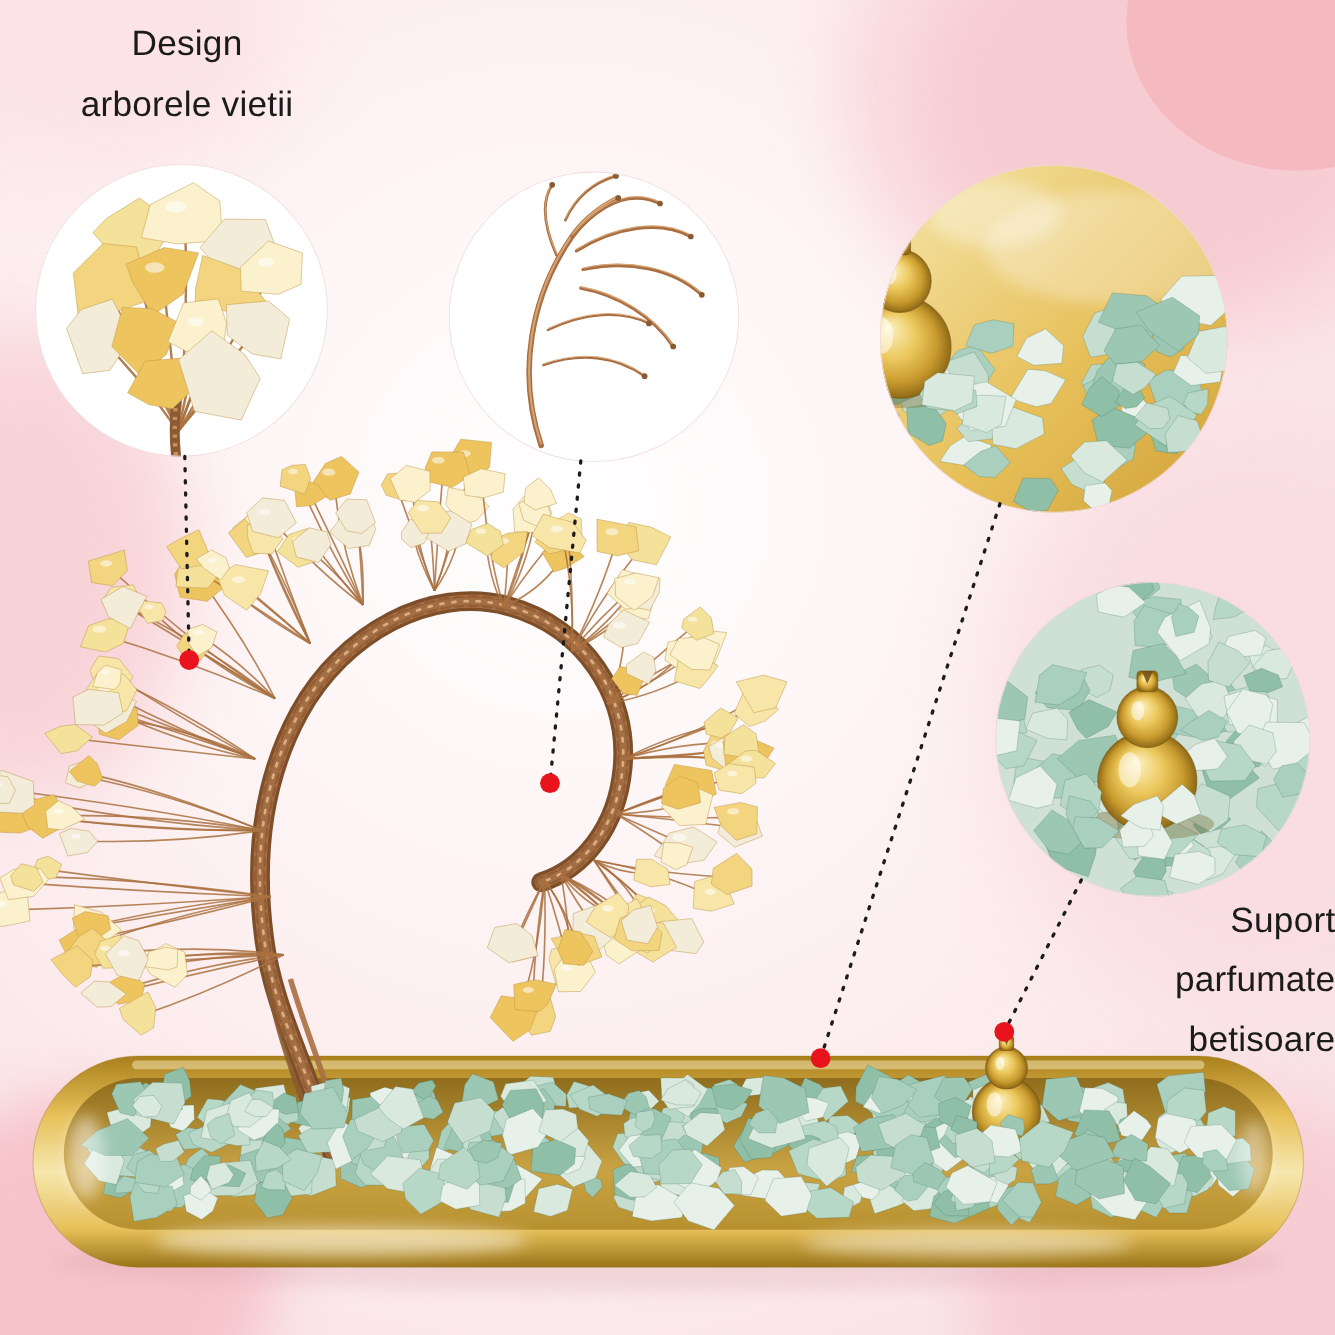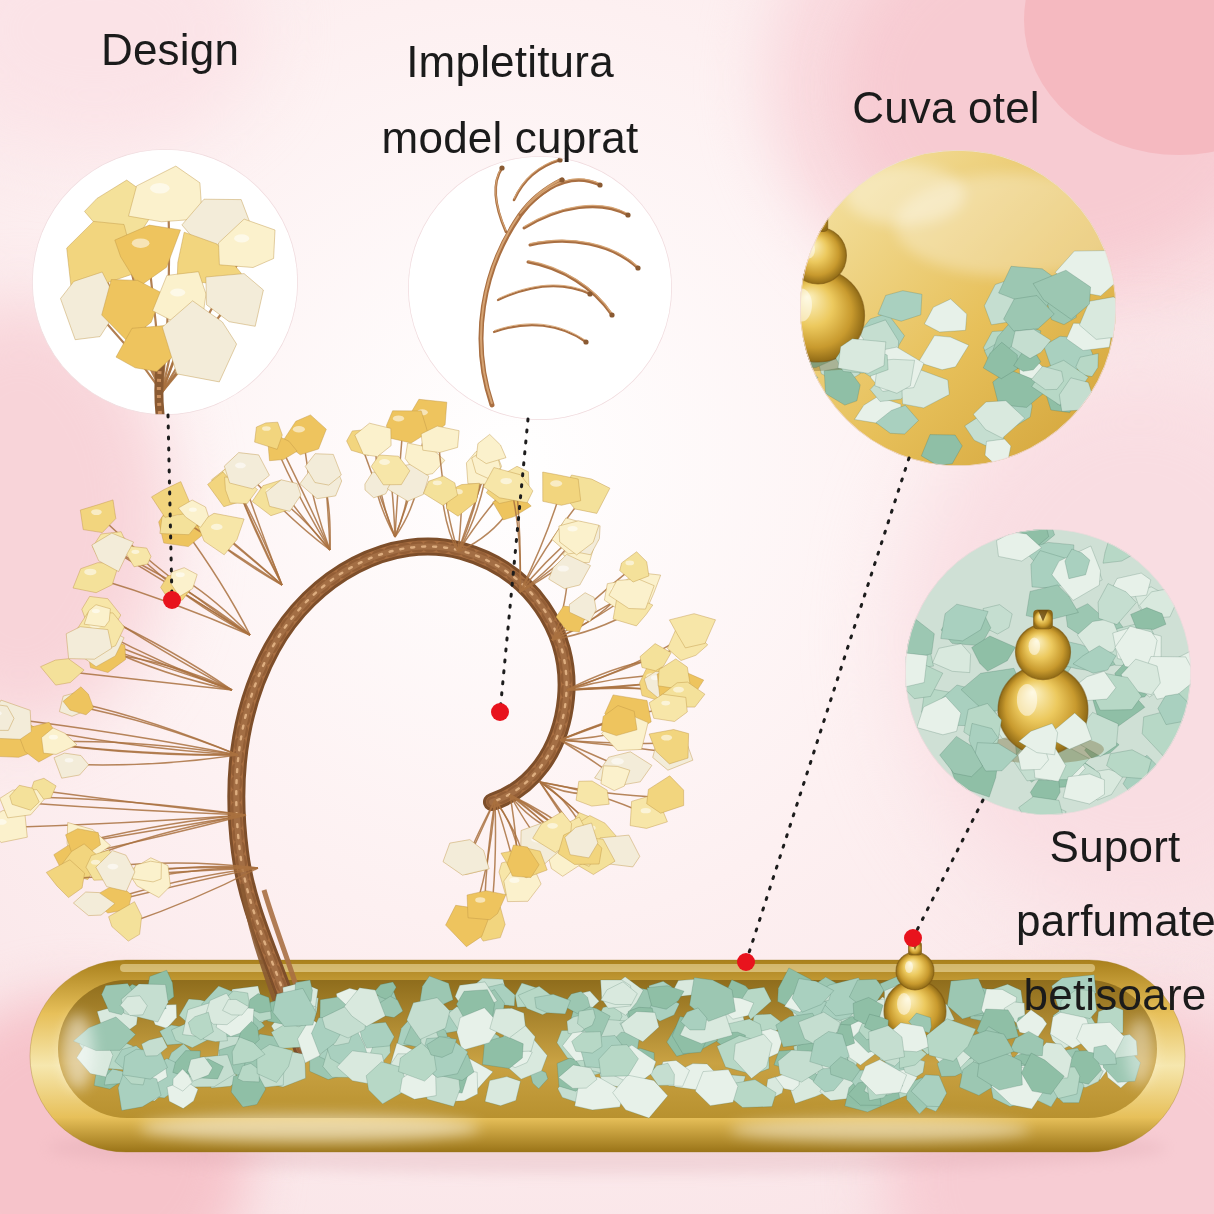--- a/index.html
+++ b/index.html
@@ -11,27 +11,27 @@
   .blob{position:absolute;border-radius:50%;}
   .b-tl{left:-70px;top:-90px;width:330px;height:240px;background:#fbe3e7;filter:blur(36px);}
   .b-tr-soft{right:-150px;top:-170px;width:600px;height:500px;background:#f9d9de;filter:blur(30px);}
   .b-tr-mid{right:-60px;top:-90px;width:430px;height:360px;background:#f7c9d0;filter:blur(26px);opacity:.85;}
   .b-tr-strong{right:-120px;top:-115px;width:310px;height:270px;background:#f5b9c0;}
   .b-lm{left:-130px;top:300px;width:300px;height:430px;background:#f8d4d9;filter:blur(34px);}
   .b-mr{right:-160px;top:360px;width:470px;height:560px;background:#f9dde2;filter:blur(44px);}
   .b-bl{left:-90px;bottom:-100px;width:340px;height:320px;background:#f6c3ca;filter:blur(26px);}
   .b-br{right:-100px;bottom:-150px;width:430px;height:370px;background:#f7ccd3;filter:blur(30px);}
   #scene{position:absolute;left:0;top:0;}
-  .label{position:absolute;text-align:center;font-size:44px;line-height:1.72;
+  .label{position:absolute;text-align:center;font-size:32px;line-height:1.72;
          color:var(--text,#1b1b1b);letter-spacing:.2px;}
   .label .line{display:block;}
   .label-1{left:40px;top:12px;width:260px;}
   .label-2{left:372px;top:24px;width:276px;}
   .label-3{left:818px;top:70px;width:256px;}
-  .label-4{left:1016px;top:810px;width:198px;line-height:1.68;}
+  .label-4{left:1016px;top:810px;width:198px;line-height:1.68;text-align:right;}
 </style>
 </head>
 <body>
 
 <div class="stage" style="--text: #1b1b1b;">
 
   <div class="blob b-tl"></div>
   <div class="blob b-tr-soft"></div>
   <div class="blob b-tr-mid"></div>
   <div class="blob b-tr-strong"></div>
@@ -966,27 +966,21 @@
         <line x1="983" y1="800" x2="913" y2="938" stroke="#1c1c1c" stroke-width="3" stroke-dasharray="2 9" stroke-linecap="round"></line>
         <circle cx="172" cy="600" r="9" fill="#e8131d"></circle>
         <circle cx="500" cy="712" r="9" fill="#e8131d"></circle>
         <circle cx="746" cy="962" r="9" fill="#e8131d"></circle>
         <circle cx="913" cy="938" r="9" fill="#e8131d"></circle>
       </g>
   </svg>
 
   <div class="label label-1">
     <span class="line">Design</span>
-  </div>
-  <div class="label label-2">
-    <span class="line">Impletitura</span>
-    <span class="line">model cuprat</span>
-  </div>
-  <div class="label label-3">
-    <span class="line">Cuva otel</span>
+    <span class="line">arborele vietii</span>
   </div>
   <div class="label label-4">
     <span class="line">Suport</span>
     <span class="line">parfumate</span>
     <span class="line">betisoare</span>
   </div>
 
 </div>
 
 </body></html>

